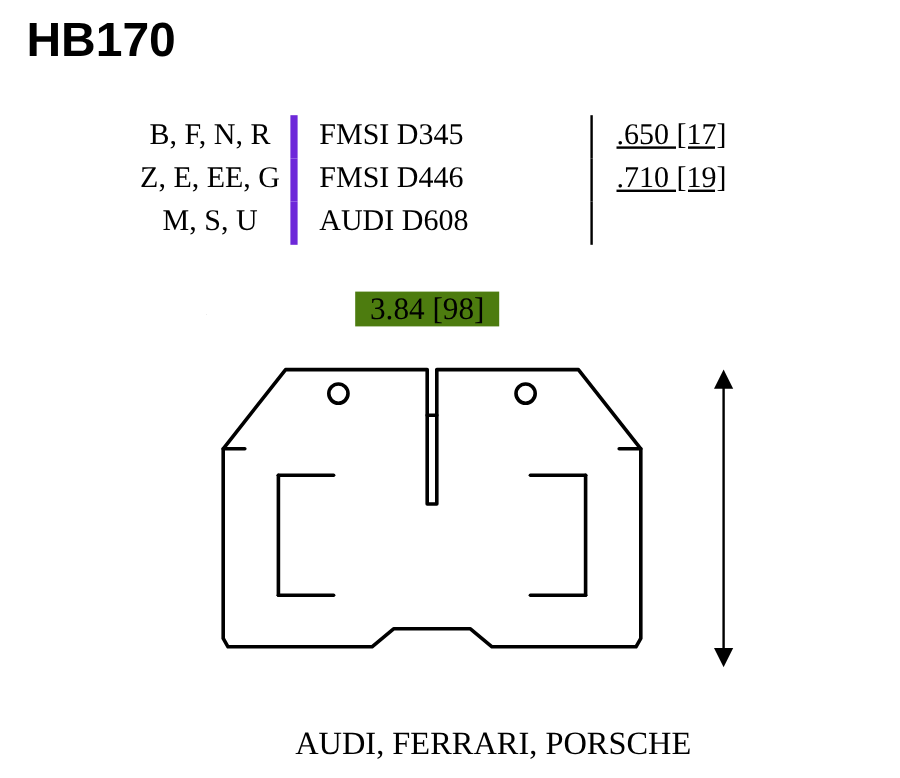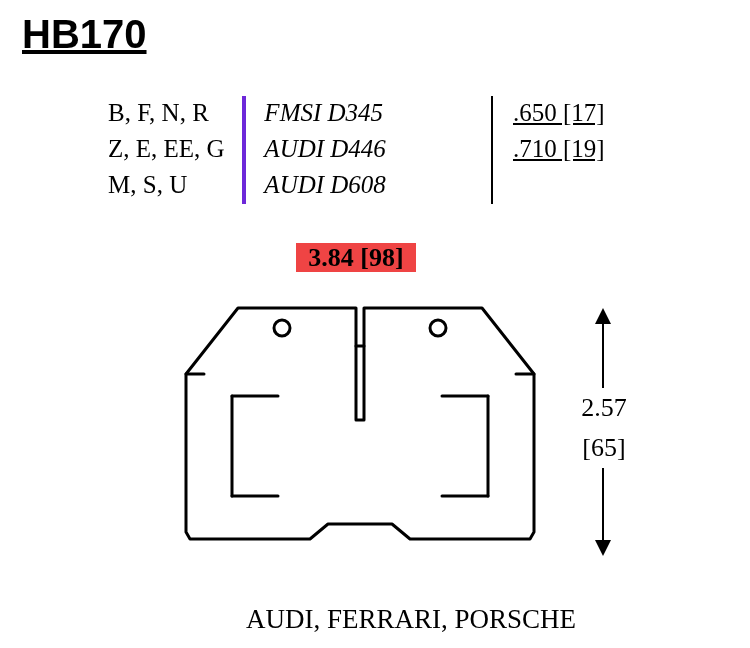--- a/index.html
+++ b/index.html
@@ -20,50 +20,48 @@
   
   #part-number {
     position: absolute;
     left: 22px;
     top: 12px;
     font-family: "Liberation Sans", sans-serif;
     font-weight: bold;
     font-size: 40px;
     letter-spacing: 0px;
     color: #000000;
-    text-decoration: underline;
   }
 
   
   #spec-table {
     position: absolute;
     left: 98px;
     top: 96px;
     width: 554px;
     border-collapse: collapse;
     font-family: "Liberation Serif", serif;
     font-size: 25px;
   }
   #spec-table td {
     padding: 3px 0 5px 0;
     vertical-align: middle;
     white-space: nowrap;
   }
   .col-compound {
     width: 140px;
-    text-align: left;
+    text-align: center;
     padding-left: 10px !important;
-    border-right: 4px solid #6d28d9;
+    border-right: 6px solid #6d28d9;
   }
   .col-fmsi {
     width: 260px;
     text-align: left;
     padding-left: 18px !important;
     border-right: 2px solid #000;
-    font-style: italic;
   }
   .col-thickness {
     width: 154px;
     text-align: left;
     padding-left: 20px !important;
     text-decoration: underline;
   }
 
   
   #width-dim {
@@ -101,23 +99,22 @@
   #width-label {
     position: absolute;
     left: 172px;
     top: 243px;
     width: 368px;
     text-align: center;
     font-size: 26px;
     background: #ffffff;
   }
   #width-label span {
-    background: #ef4444;
+    background: #4d7c0f;
     padding: 0 12px;
-    font-weight: bold;
   }
 
   
   #height-dim {
     position: absolute;
     left: 588px;
     top: 308px;
     width: 30px;
     height: 248px;
   }
@@ -188,21 +185,21 @@
 
   <table id="spec-table">
     <tbody>
       <tr>
         <td class="col-compound">B, F, N, R</td>
         <td class="col-fmsi">FMSI D345</td>
         <td class="col-thickness">.650 [17]</td>
       </tr>
       <tr>
         <td class="col-compound">Z, E, EE, G</td>
-        <td class="col-fmsi">AUDI D446</td>
+        <td class="col-fmsi">FMSI D446</td>
         <td class="col-thickness">.710 [19]</td>
       </tr>
       <tr>
         <td class="col-compound">M, S, U</td>
         <td class="col-fmsi">AUDI D608</td>
         <td class="col-thickness"></td>
       </tr>
     </tbody>
   </table>
 
@@ -212,24 +209,20 @@
     <div class="arrow-right"></div>
   </div>
   <div id="width-label">
     <span>3.84 [98]</span>
   </div>
 
   <div id="height-dim">
     <div class="arrow-up"></div>
     <div class="line"></div>
     <div class="arrow-down"></div>
-  </div>
-  <div id="height-label">
-    <div>2.57</div>
-    <div>[65]</div>
   </div>
 
   <div id="pad-drawing">
     <svg width="400" height="260" viewBox="0 0 400 260" xmlns="http://www.w3.org/2000/svg">
       <g fill="none" stroke="#000000" stroke-width="3" stroke-linejoin="round" stroke-linecap="round">
 
         <path d="M 196 8
                  L 78 8
                  L 26 74
                  L 26 232

